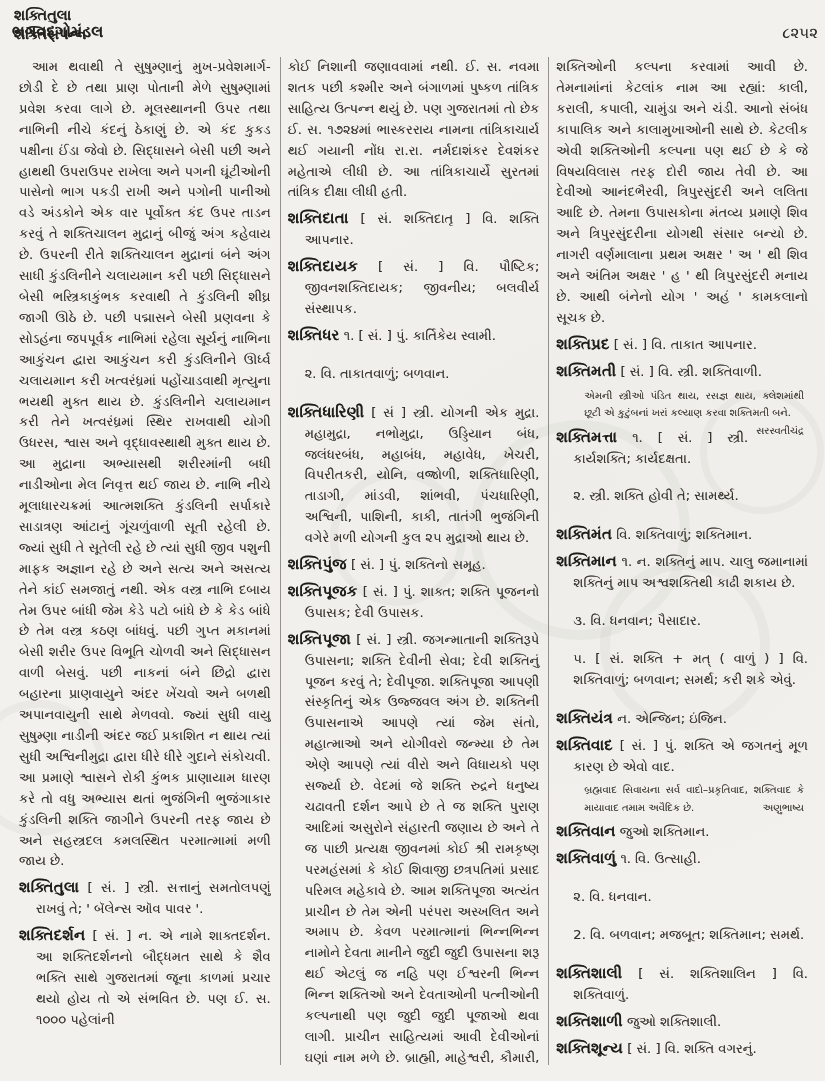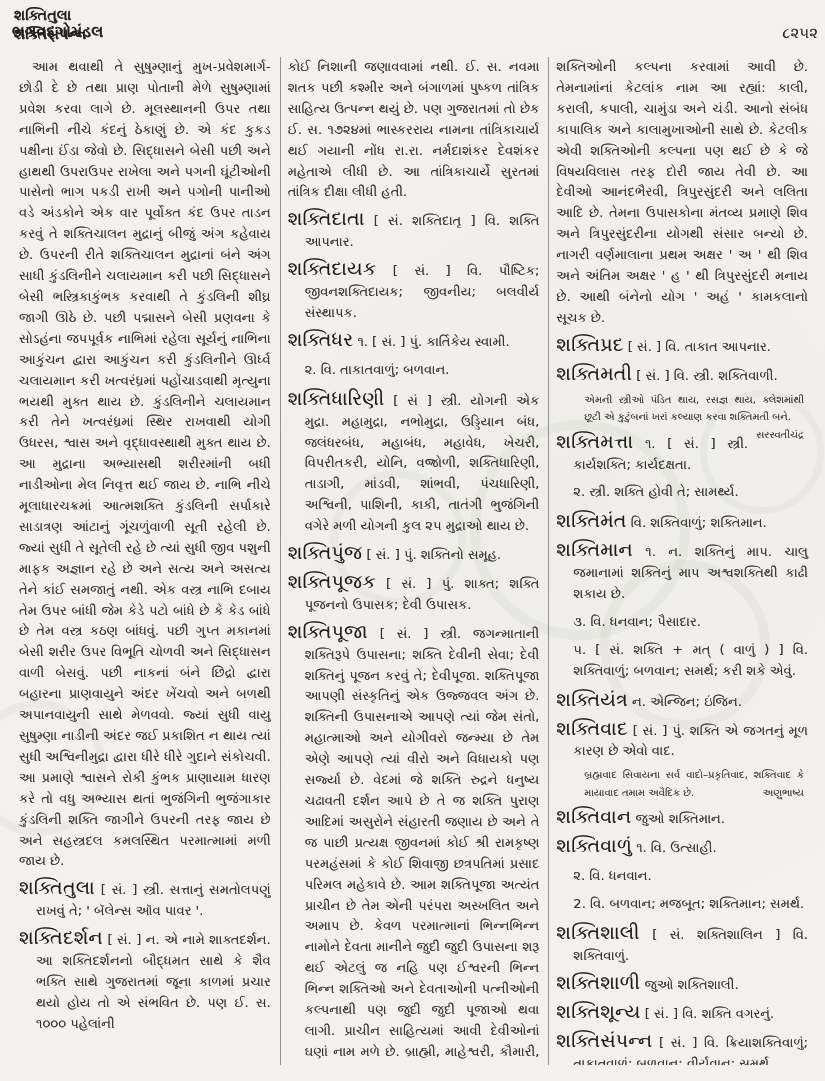--- a/index.html
+++ b/index.html
@@ -41,22 +41,22 @@
     font-size:13.1px;
     line-height:20.9px;
     text-align:justify;
     overflow:hidden;
   }
   .column + .column{border-left:1px solid rgba(70,67,58,0.55);}
   .column p{margin:0;}
   p.para{margin:0 0 4px;}
   p.para.indent{text-indent:13px;}
   p.entry{padding-left:17px;text-indent:-17px;margin:5px 0 4px;}
-  p.sub{padding-left:17px;margin:7px 0;}
-  .hw{font-weight:normal;color:#1e1c17;font-size:19px;letter-spacing:.2px;}
+  p.sub{padding-left:17px;margin:17px 0;}
+  .hw{font-weight:bold;color:#1e1c17;font-size:15px;letter-spacing:.2px;}
   p.quote{margin:1px 4px 4px 28px;font-size:10px;line-height:17.5px;color:#3a372f;}
   .attr{float:right;padding-left:8px;}
   
   .column, .running-heads, .page-title, .page-number{
     text-shadow:0 0 .45px rgba(40,38,30,0.45);
   }
 </style>
 </head>
 <body>
 

